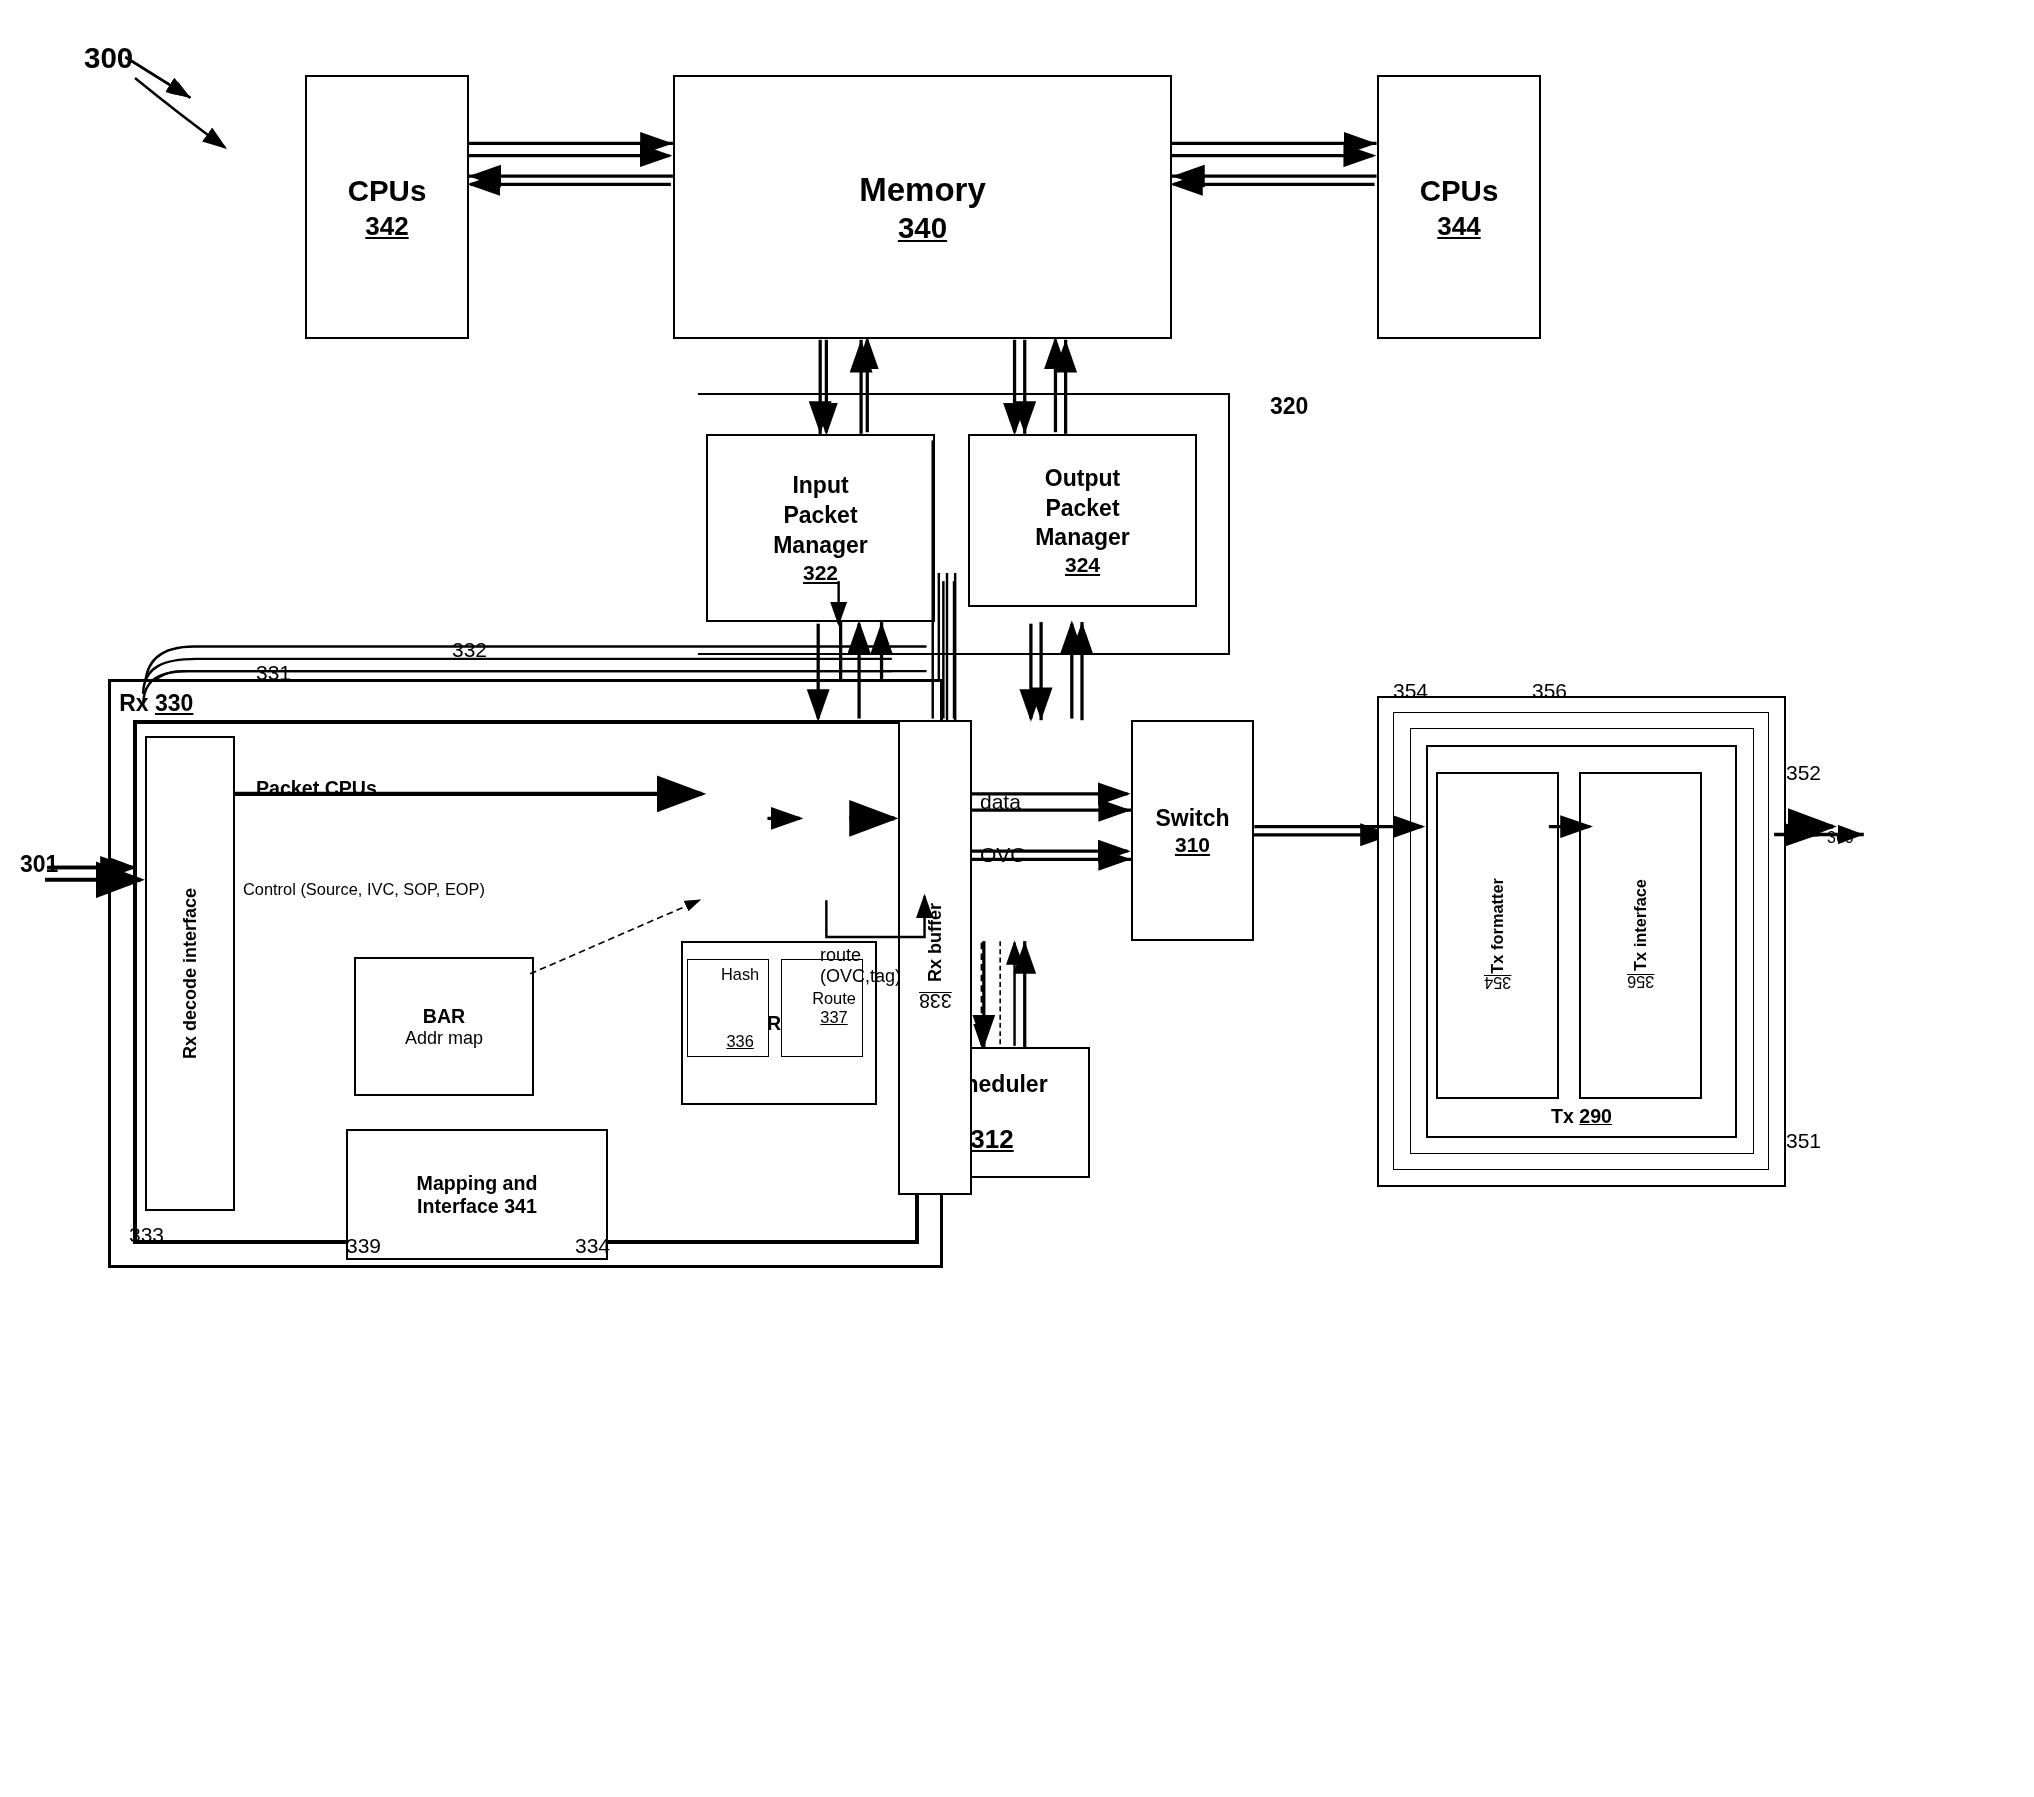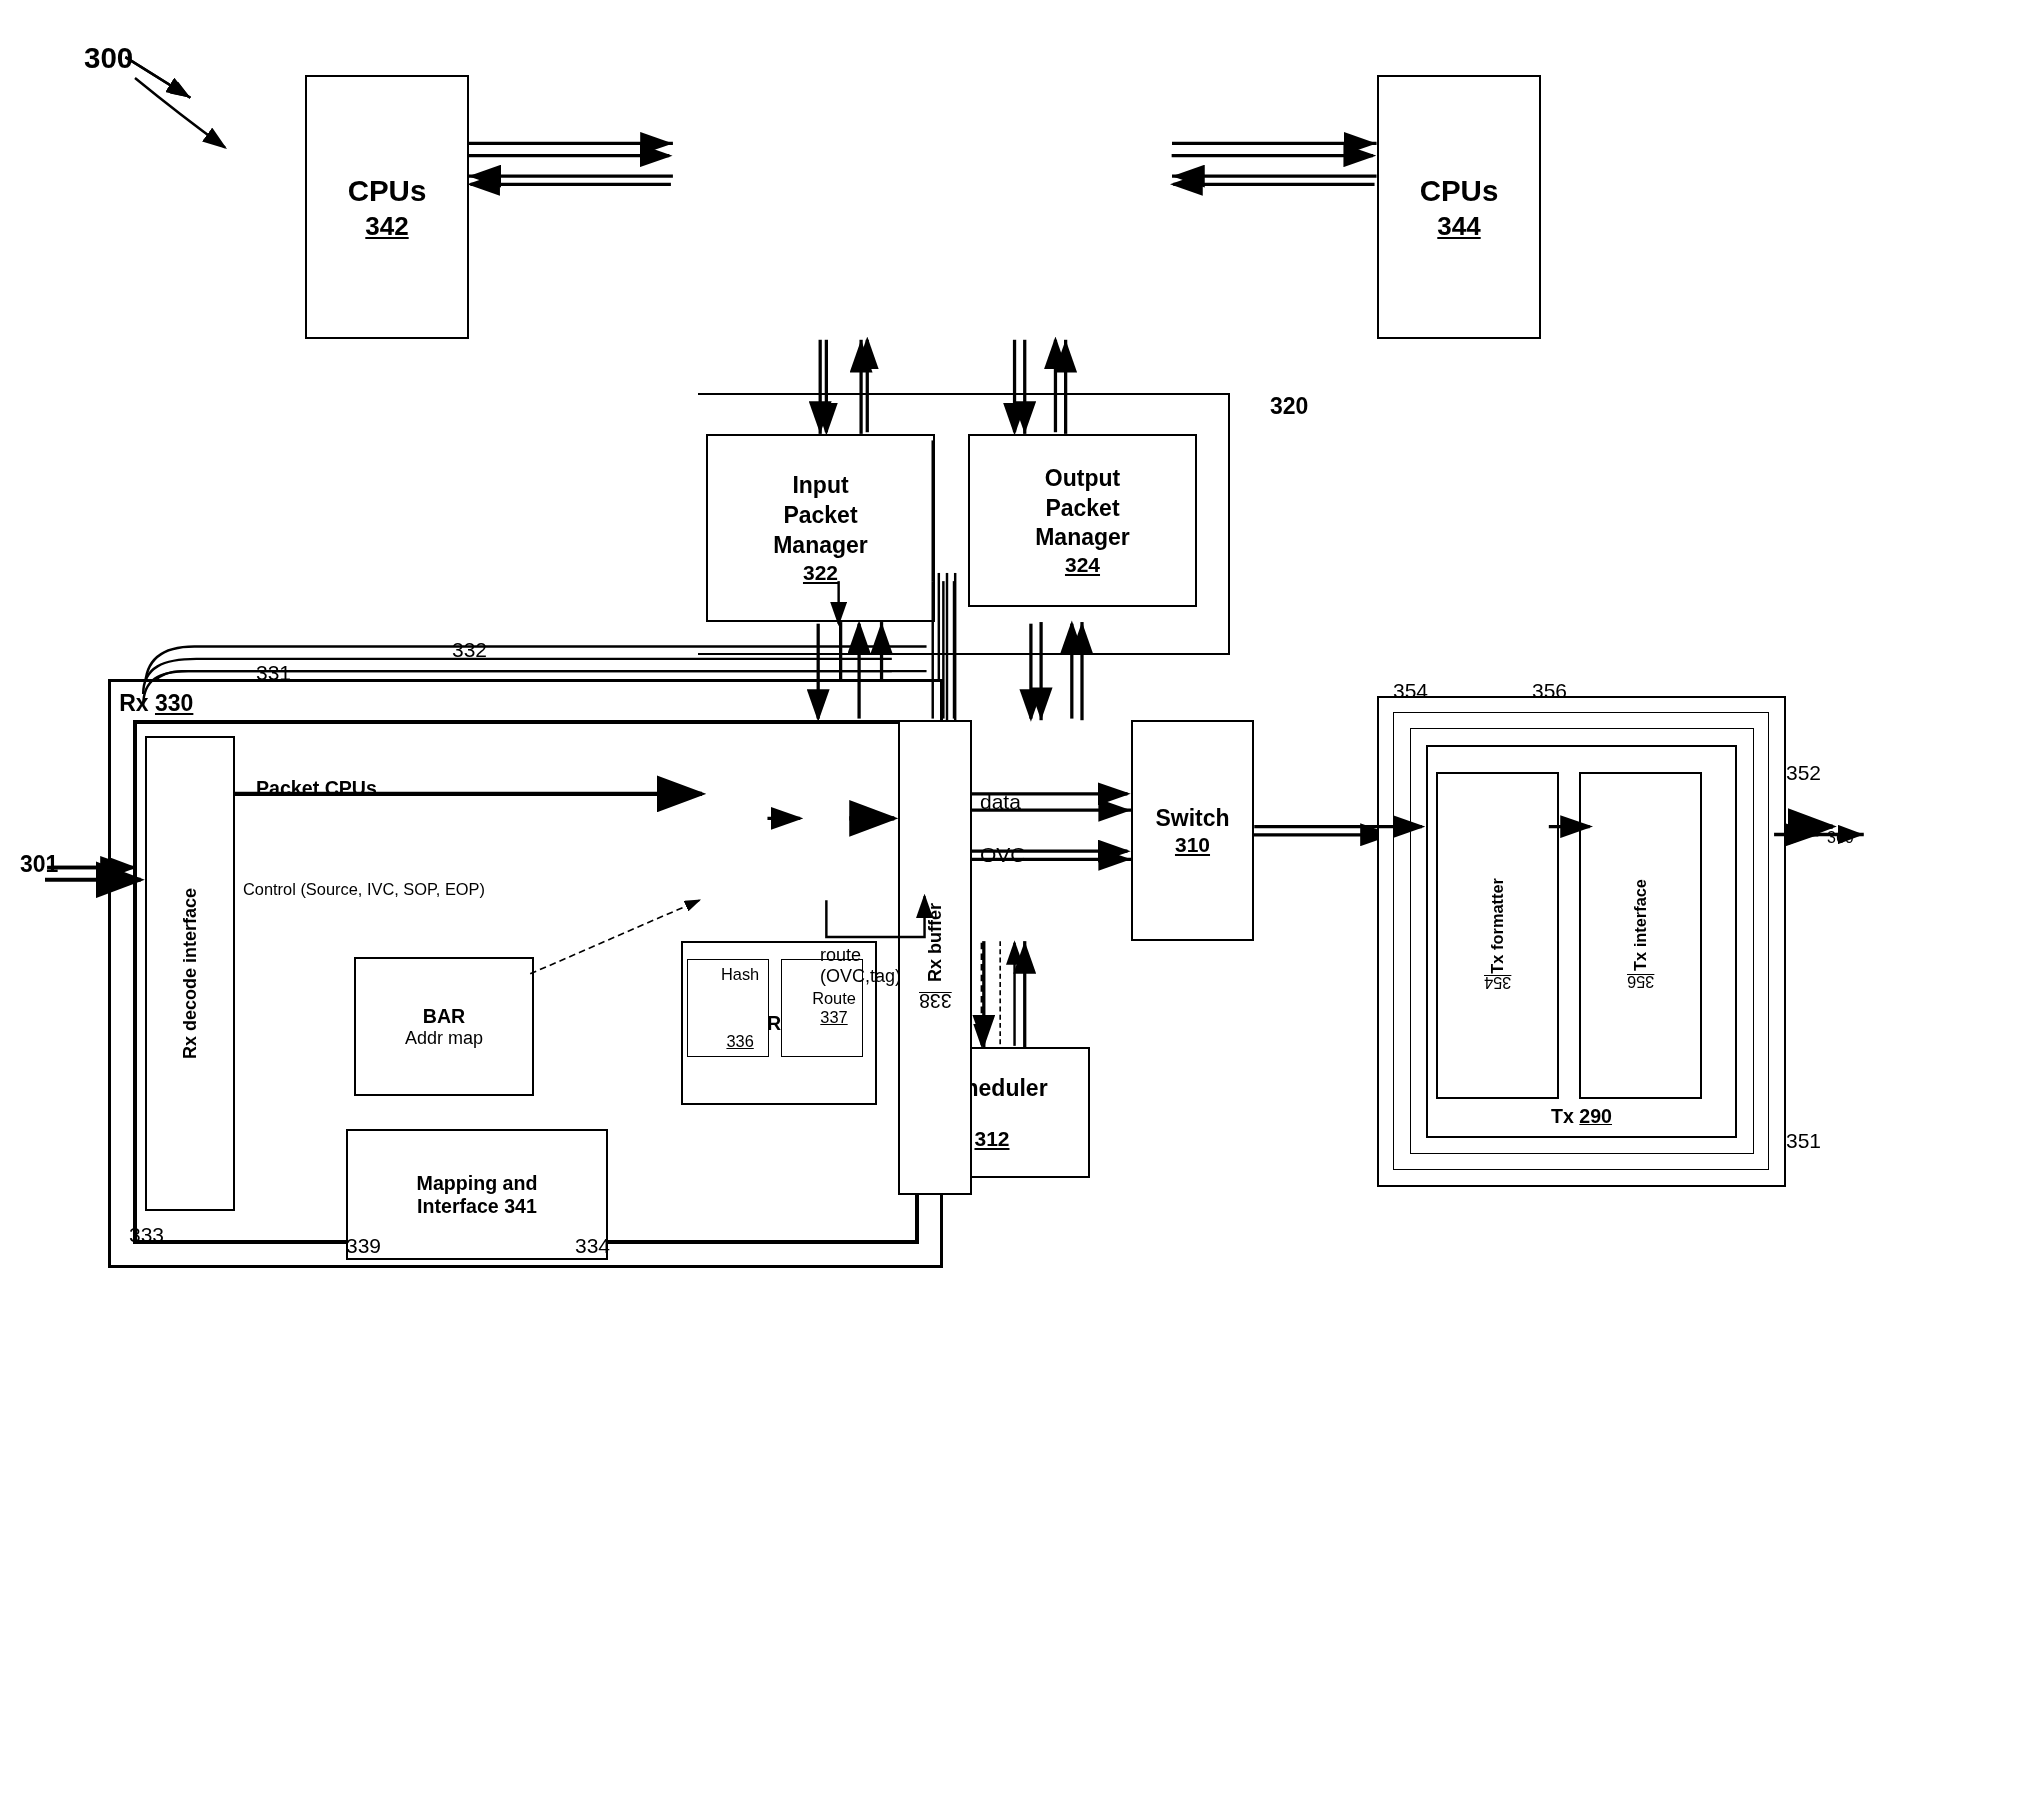--- a/index.html
+++ b/index.html
@@ -154,20 +154,24 @@
   <svg style="position:absolute;top:49px;left:115px;width:98px;height:65px;" viewBox="0 0 120 80" width="98" height="65">
     <line x1="10" y1="10" x2="90" y2="60" stroke="#000" stroke-width="3" marker-end="url(#arrowhead)"></line>
     <defs>
       <marker id="ah2" markerWidth="8" markerHeight="6" refX="8" refY="3" orient="auto">
         <polygon points="0 0,8 3,0 6" fill="#000"></polygon>
       </marker>
     </defs>
     <line x1="10" y1="10" x2="90" y2="60" stroke="#000" stroke-width="3" marker-end="url(#ah2)"></line>
   </svg>
 
+  <div class="box" style="left:671px; top:75px; width:499px; height:264px;">
+    <label style="font-size:33px;">Memory</label>
+    <span class="ref" style="font-size:29.5px;">340</span>
+  </div>
 
   <div class="box" style="left:303px; top:75px; width:164px; height:264px;">
     <label style="font-size:29.5px;">CPUs</label>
     <span class="ref" style="font-size:26px;">342</span>
   </div>
 
   <div class="box" style="left:1375px; top:75px; width:164px; height:264px;">
     <label style="font-size:29.5px;">CPUs</label>
     <span class="ref" style="font-size:26px;">344</span>
   </div>
@@ -189,21 +193,21 @@
     <span class="ref" style="font-size:21px;">324</span>
   </div>
 
   <div class="box" style="left:1129px; top:720px; width:123px; height:221px;">
     <label style="font-size:23px;">Switch</label>
     <span class="ref" style="font-size:21px;">310</span>
   </div>
 
   <div class="box" style="left:892px; top:1047px; width:196px; height:131px;">
     <label style="font-size:23px;">Scheduler</label>
-    <span class="ref" style="font-size:21px;margin-top:24px;">312</span>
+    <span class="ref" style="font-size:26px;margin-top:24px;">312</span>
   </div>
 
   <div class="box" style="left:106px; top:679px; width:835px; height:589px; border:3.3px solid #000; align-items:flex-start; justify-content:flex-start; padding:8.2px;">
 
     <div style="font-size:23px; font-weight:bold; position:absolute; top:8.2px; left:8.2px;">
       Rx <span style="text-decoration:underline;">330</span>
     </div>
   </div>
 
   <div class="box box-thick" style="left:131px; top:720px; width:786px; height:524px; align-items:flex-start; justify-content:flex-start;">

